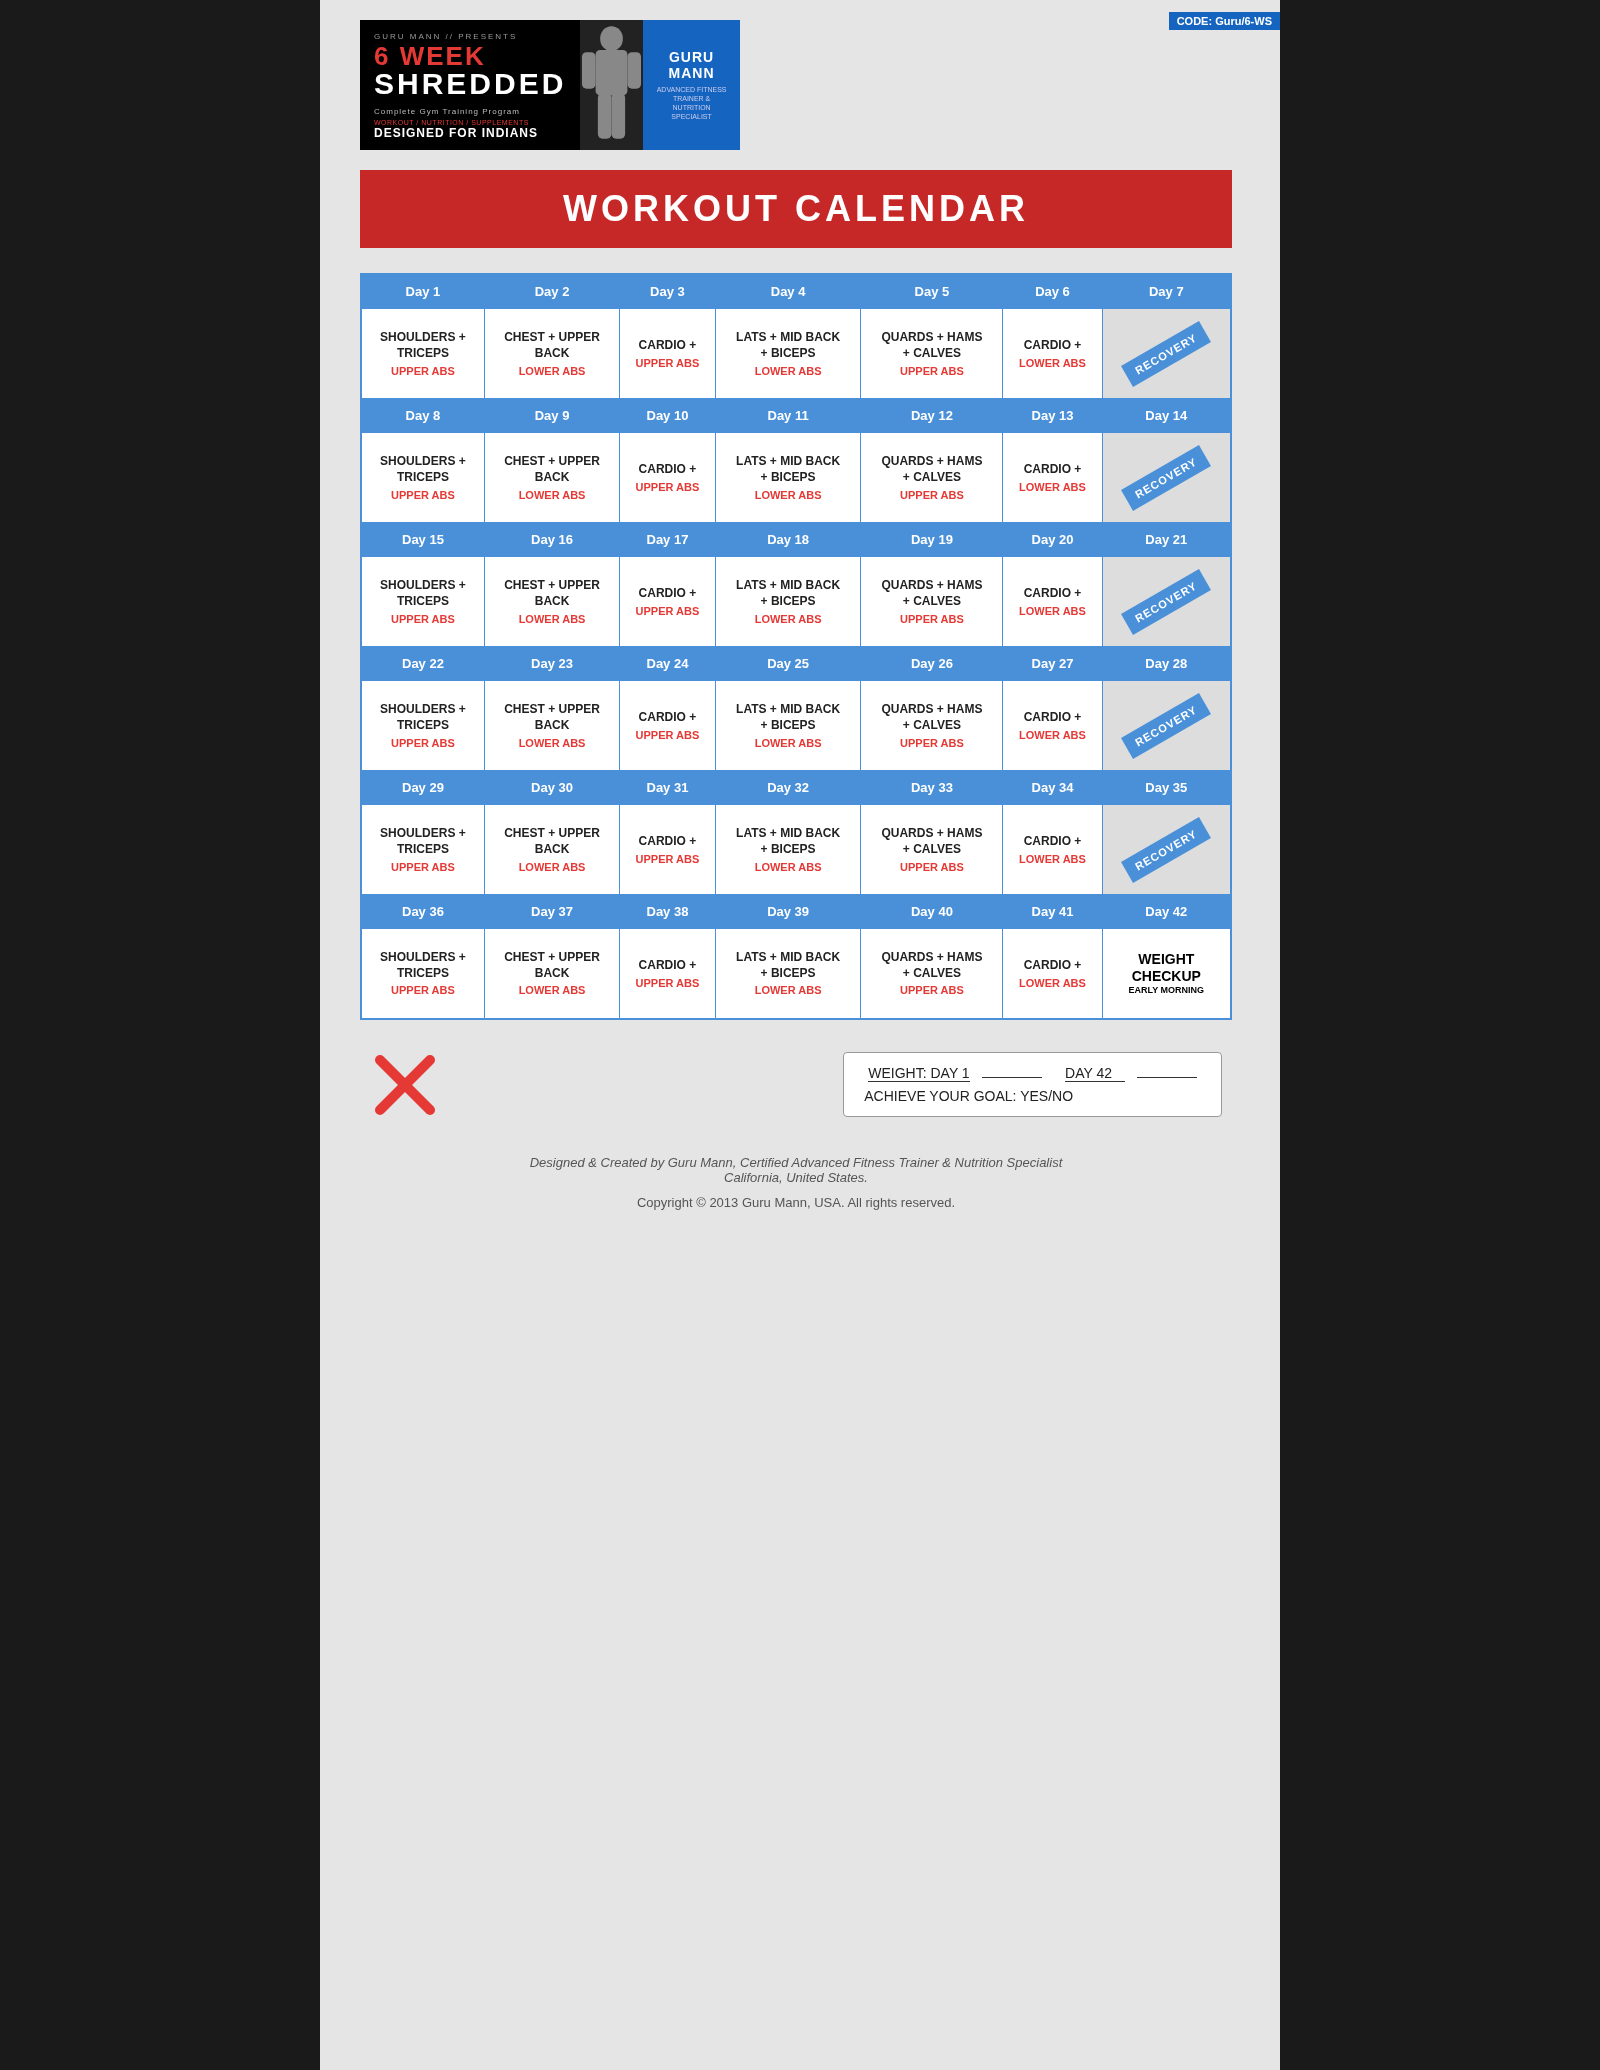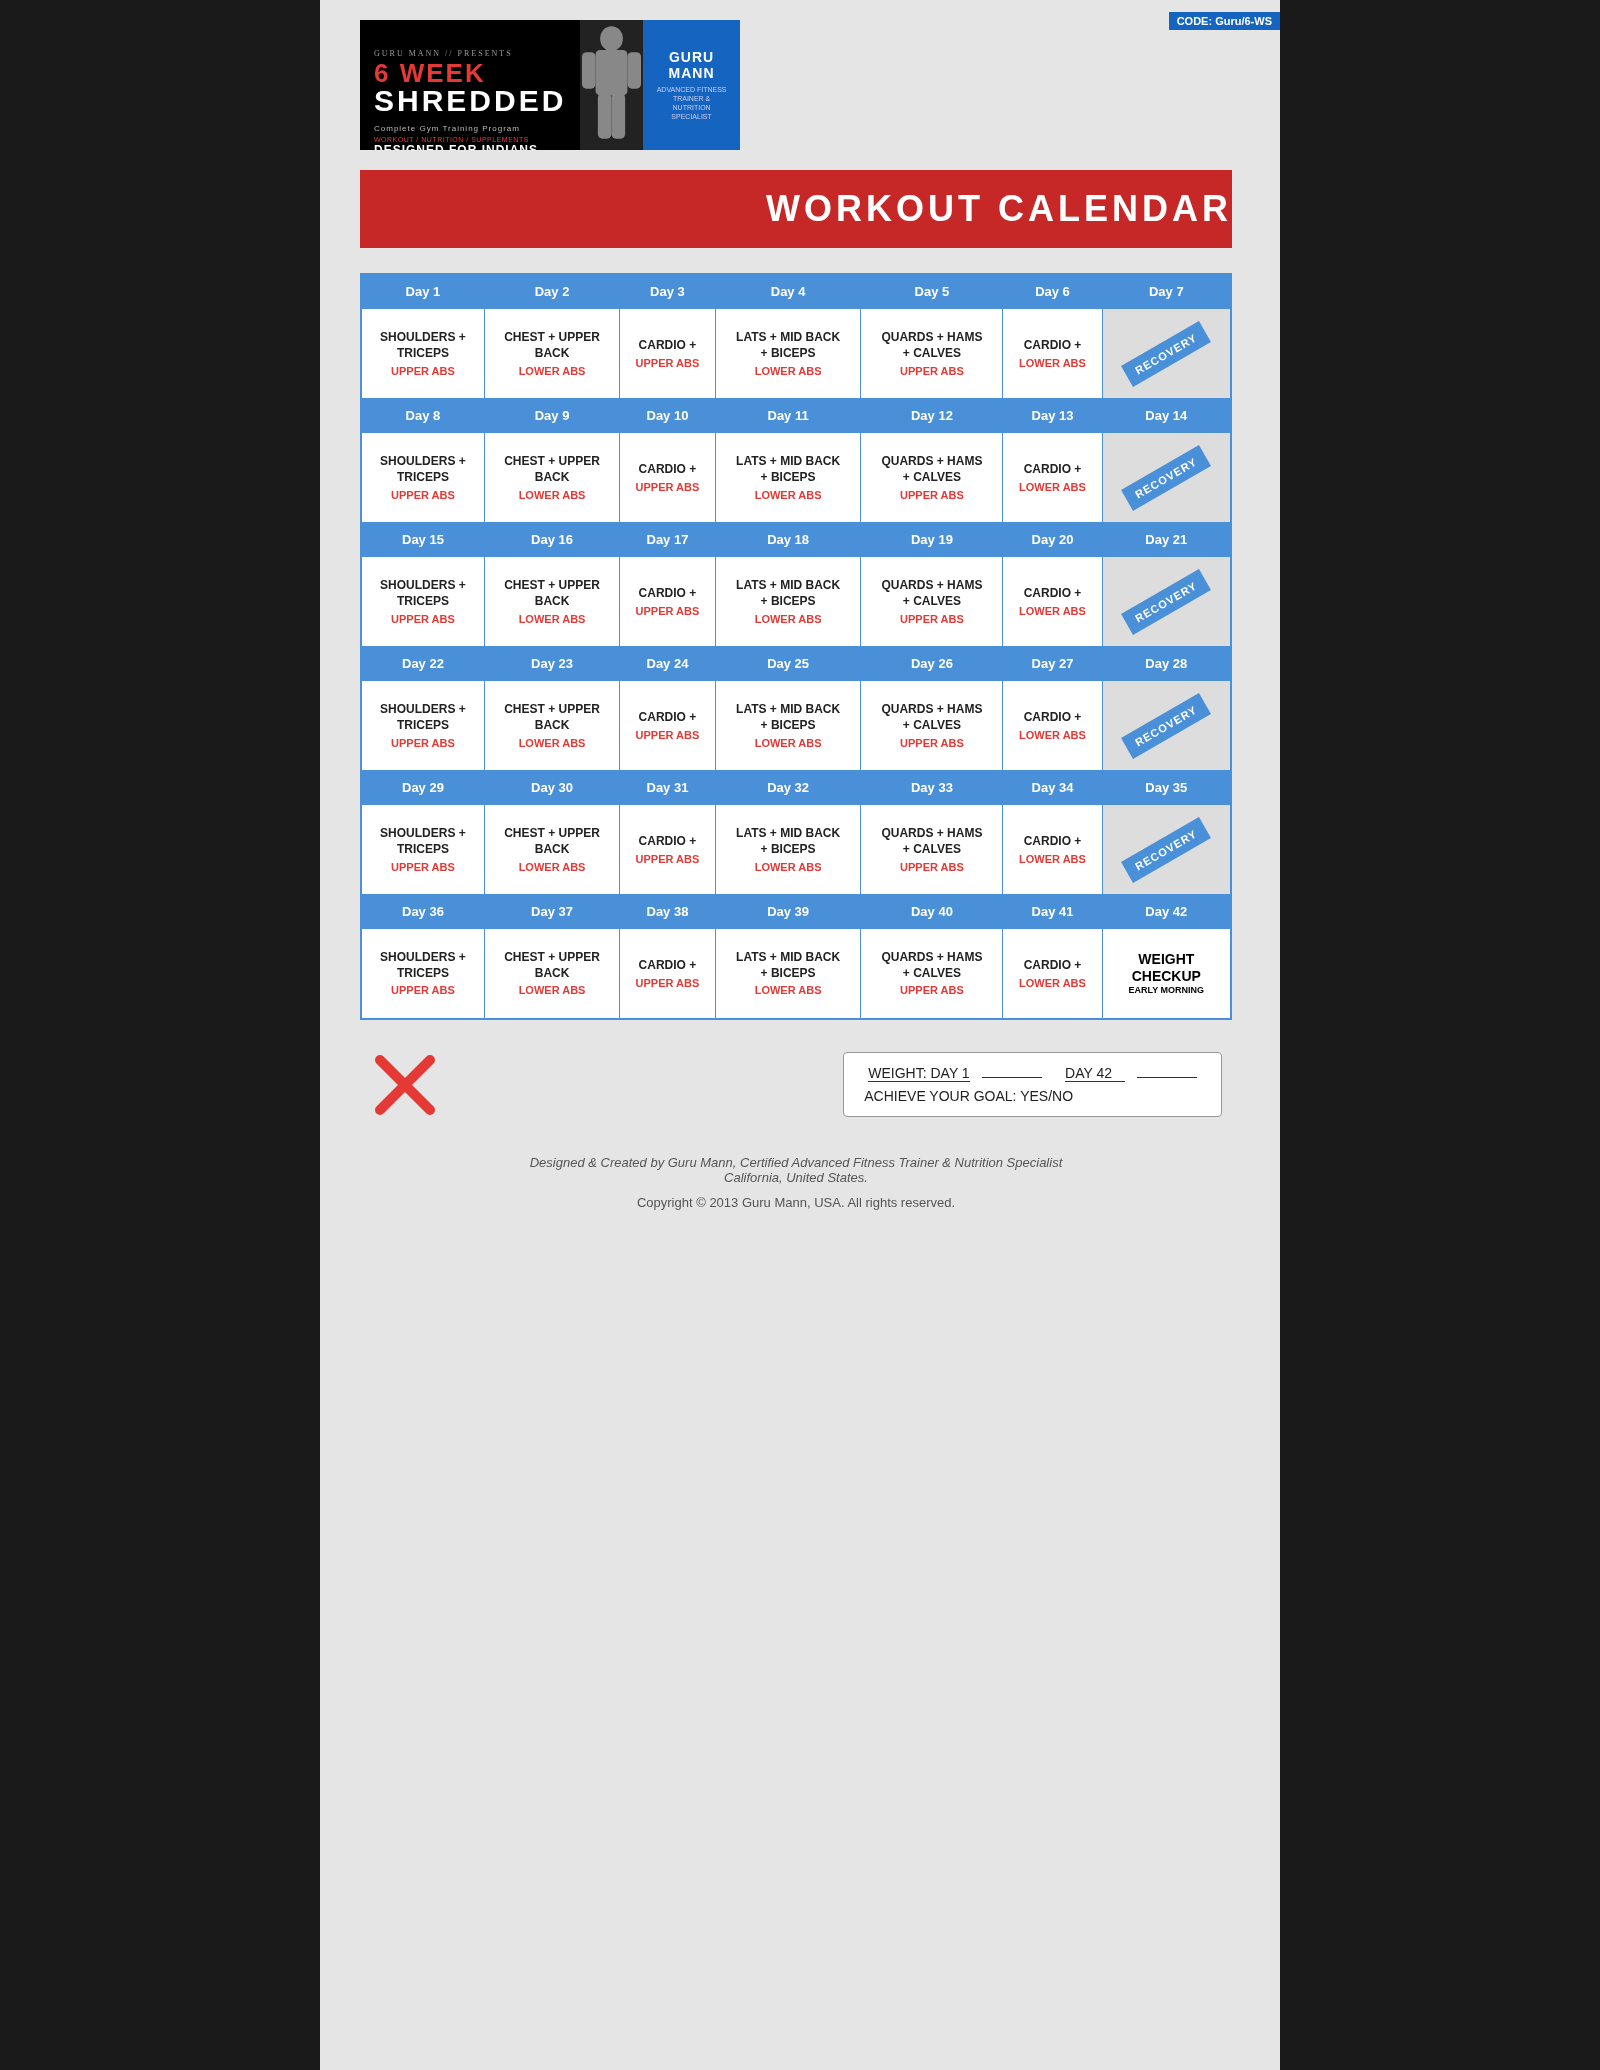--- a/index.html
+++ b/index.html
@@ -40,21 +40,21 @@
       width: 380px;
       height: 130px;
       display: flex;
       align-items: center;
       justify-content: center;
       overflow: hidden;
       position: relative;
     }
     .title-bar {
       background: #c62828;
-      text-align: right;
+      text-align: center;
       padding: 18px 0;
       margin: 20px 0 25px 0;
     }
     .title-bar h1 {
       color: white;
       font-size: 36px;
       font-weight: 900;
       letter-spacing: 4px;
     }
     
@@ -199,21 +199,21 @@
 <div class="page-wrapper">
 
   <div class="code-badge">CODE: Guru/6-WS</div>
 
   <div class="header-logo">
     <div class="logo-box">
 
       <div style="background:#000; width:380px; height:130px; display:flex; align-items:stretch; padding:0;">
 
         <div class="logo-inner">
-          <div style="font-size:8px; color:#999; letter-spacing:2px; font-family:Liberation Serif, serif;margin-top:17px;">
+          <div style="font-size:8px; color:#999; letter-spacing:2px; font-family:Liberation Sans, sans-serif;">
             <span>GURU MANN // PRESENTS</span>
           </div>
           <div style="font-size:26px; font-weight:900; color:#e53935; letter-spacing:2px; line-height:1; margin-top:2px; font-family:Impact, Arial;">
             <span>6 WEEK</span>
           </div>
           <div style="font-size:30px; font-weight:900; color:white; letter-spacing:3px; line-height:1; font-family:Impact, Arial;">
             <span>SHREDDED</span>
           </div>
           <div style="height:1px; background:#e53935; width:100%; margin:4px 0;"></div>
           <div style="font-size:8px; color:#bbb; letter-spacing:1px; font-family:Arial;">

